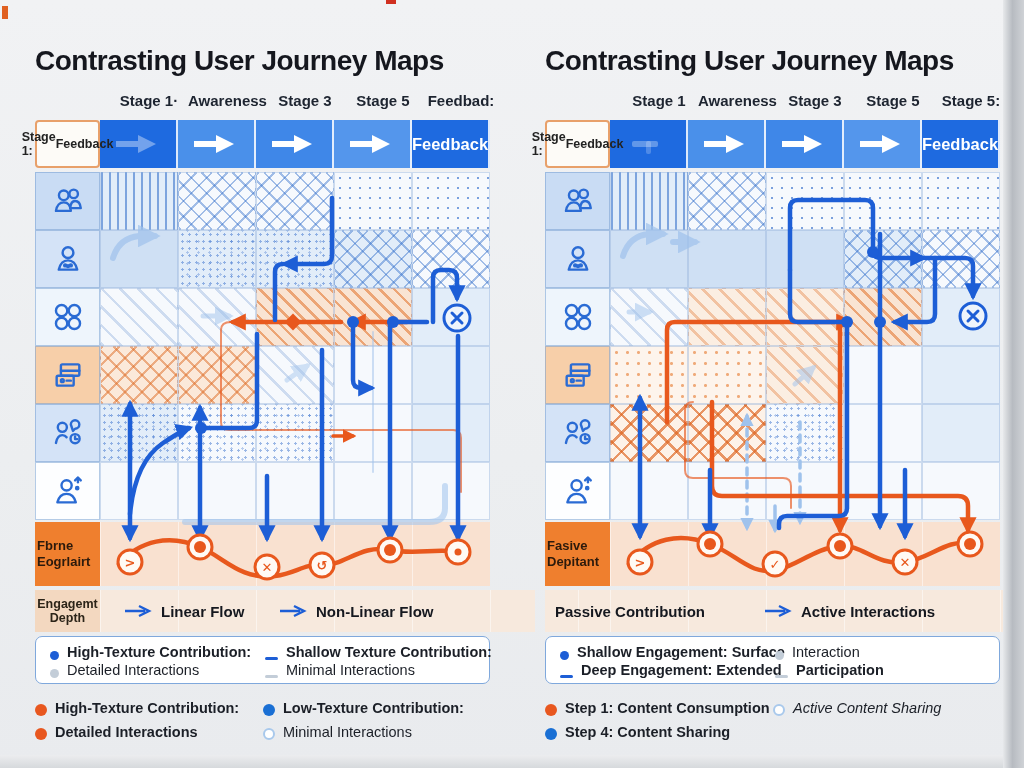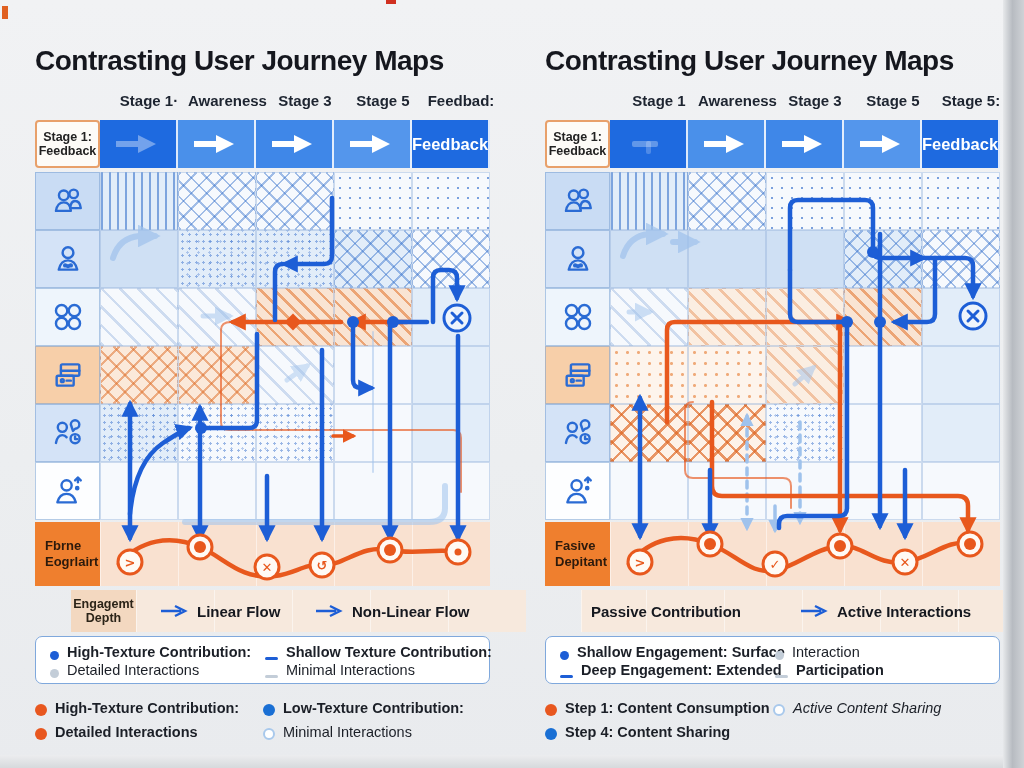--- a/index.html
+++ b/index.html
@@ -7,21 +7,21 @@
     background:linear-gradient(180deg,#f1f2f4 0%,#eceef0 60%,#e9ebee 100%);
     font-family:"Liberation Sans","DejaVu Sans",sans-serif;}
   .panel{position:absolute;top:0;width:455px;height:768px;}
   #p0{left:35px;} #p1{left:545px;}
   .title{position:absolute;top:26px;left:0;width:100%;font-size:28px;font-weight:800;
     color:#15171e;letter-spacing:-0.5px;white-space:nowrap;}
   .colheads{position:absolute;top:92px;left:75px;width:390px;height:24px;display:flex;justify-content:center;}
   .colheads span{width:78px;text-align:center;font-size:15px;font-weight:700;color:#1d2430;}
   .headband{position:absolute;top:120px;left:0;width:455px;height:48px;display:flex;}
   .stagebox{width:65px;height:48px;box-sizing:border-box;background:#fdfbf7;border:2px solid #e8a06a;
-    border-radius:4px;display:flex;flex-direction:column;align-items:center;justify-content:center;
+    border-radius:4px;display:flex;flex-direction:row;align-items:center;justify-content:center;
     font-size:12.5px;font-weight:700;color:#222;line-height:1.15;z-index:3;}
   .hcell{width:78px;height:48px;box-sizing:border-box;border-right:2px solid rgba(255,255,255,.85);
     display:flex;align-items:center;justify-content:center;}
   .hc-dark{background:#1e6ae0;} .hc-med{background:#4a90ea;} .hc-med2{background:#3f87e8;} .hc-med3{background:#5496ec;}
   .hfeed{font-size:16.5px;font-weight:700;color:#fff;}
   .gridwrap{position:absolute;top:172px;left:0;width:455px;}
   .grow{display:flex;height:58px;}
   .labelcell{width:65px;box-sizing:border-box;border:1px solid rgba(120,160,210,.55);
     display:flex;align-items:center;justify-content:center;}
   .cell{width:78px;box-sizing:border-box;border:1px solid rgba(150,180,220,.45);}
@@ -32,24 +32,24 @@
   .p-speck-b{background-image:radial-gradient(rgba(40,100,200,.45) 1px,transparent 1.3px),radial-gradient(rgba(40,100,200,.3) 1px,transparent 1.3px);background-size:7px 7px,11px 11px;background-position:0 0,3px 5px}
   .p-diag-lb{background-image:repeating-linear-gradient(45deg,rgba(130,165,215,.35) 0 2.5px,transparent 2.5px 13px)}
   .p-diag-o{background-color:#f9e4d3;background-image:repeating-linear-gradient(45deg,rgba(226,112,40,.55) 0 2.5px,transparent 2.5px 10px)}
   .p-diag-lo{background-color:#fbeee2;background-image:repeating-linear-gradient(45deg,rgba(226,112,40,.35) 0 2.5px,transparent 2.5px 12px)}
   .p-cross-o{background-color:#fbe9da;background-image:repeating-linear-gradient(45deg,rgba(222,110,40,.5) 0 2px,transparent 2px 12px),repeating-linear-gradient(135deg,rgba(222,110,40,.5) 0 2px,transparent 2px 12px)}
   .p-cross-o2{background-color:#fdf2e8;background-image:repeating-linear-gradient(45deg,rgba(222,100,30,.65) 0 2.5px,transparent 2.5px 13px),repeating-linear-gradient(135deg,rgba(222,100,30,.65) 0 2.5px,transparent 2.5px 13px)}
   .p-dots-o{background-color:#fdf4ec;background-image:radial-gradient(rgba(230,120,45,.6) 1.3px,transparent 1.6px);background-size:11px 11px}
   .band{position:absolute;top:522px;left:0;width:455px;height:64px;background:#f9e1d0;
     background-image:repeating-linear-gradient(90deg,rgba(255,255,255,.5) 0 1px,transparent 1px 78px);background-position:65px 0;}
   .bandlabel{position:absolute;left:0;top:0;width:65px;height:64px;background:#ef7f2e;
-    display:flex;flex-direction:column;align-items:flex-start;justify-content:center;padding-left:10px;box-sizing:border-box;
+    display:flex;flex-direction:column;align-items:flex-start;justify-content:center;padding-left:2px;box-sizing:border-box;
     font-size:13px;font-weight:700;color:#2c1a0c;line-height:1.2;}
-  .legendrow{position:absolute;top:590px;left:0;width:455px;height:42px;background:#f7e9dd;
-    background-image:repeating-linear-gradient(90deg,rgba(255,255,255,.5) 0 1px,transparent 1px 78px);background-position:65px 0;margin-left:36px;}
+  .legendrow{position:absolute;top:590px;left:0;width:500px;height:42px;background:#f7e9dd;
+    background-image:repeating-linear-gradient(90deg,rgba(255,255,255,.5) 0 1px,transparent 1px 78px);background-position:65px 0;}
   .depthlabel{position:absolute;left:0;top:0;width:65px;height:42px;background:#f3d8c0;
     display:flex;flex-direction:column;align-items:center;justify-content:center;
     font-size:12.5px;font-weight:700;color:#2c2418;line-height:1.15;text-align:center;}
   .flowitem{position:absolute;top:0;height:42px;display:flex;align-items:center;gap:8px;
     font-size:15px;font-weight:700;color:#15181f;white-space:nowrap;}
   .legbox{position:absolute;top:636px;left:0;width:455px;height:48px;box-sizing:border-box;
     background:#fff;border:1.5px solid #7fa8dc;border-radius:7px;padding:5px 8px 5px 14px;
     display:grid;grid-template-columns:215px 1fr;grid-template-rows:repeat(2,1fr);grid-auto-flow:column;}
   .bottomleg{position:absolute;top:692px;left:0;width:455px;height:48px;
     display:grid;grid-template-columns:228px 1fr;grid-template-rows:repeat(2,1fr);grid-auto-flow:column;}

